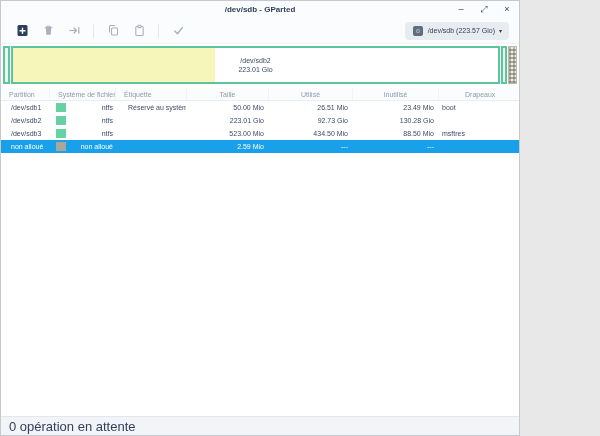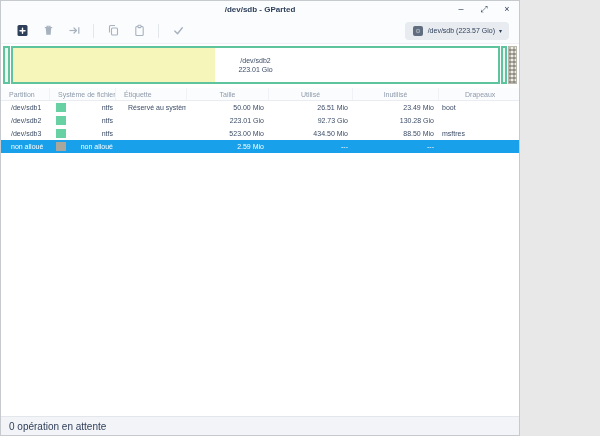--- a/index.html
+++ b/index.html
@@ -77,21 +77,21 @@
   .c-label { padding-left:13px; }
   .c-num { justify-content:flex-end; padding-right:4px; }
   .c-flags { padding-left:4px; }
   .trow.selected { background:#18a1ea; color:#ffffff; }
   .filler { flex:1; background:#ffffff; }
   
   .statusbar {
     height:19px; background:#f2f4f7; border-top:1px solid #e3e6ea;
     display:flex; align-items:center; padding-left:8px; flex:0 0 auto;
   }
-  .statusbar .status-text { font-size:10px; color:#33415c; }
+  .statusbar .status-text { font-size:13px; color:#33415c; }
   svg { display:block; }
 </style>
 </head>
 <body>
 
 <div class="window">
 
   <div class="titlebar">
     <span class="title">/dev/sdb - GParted</span>
     <div class="win-controls">

